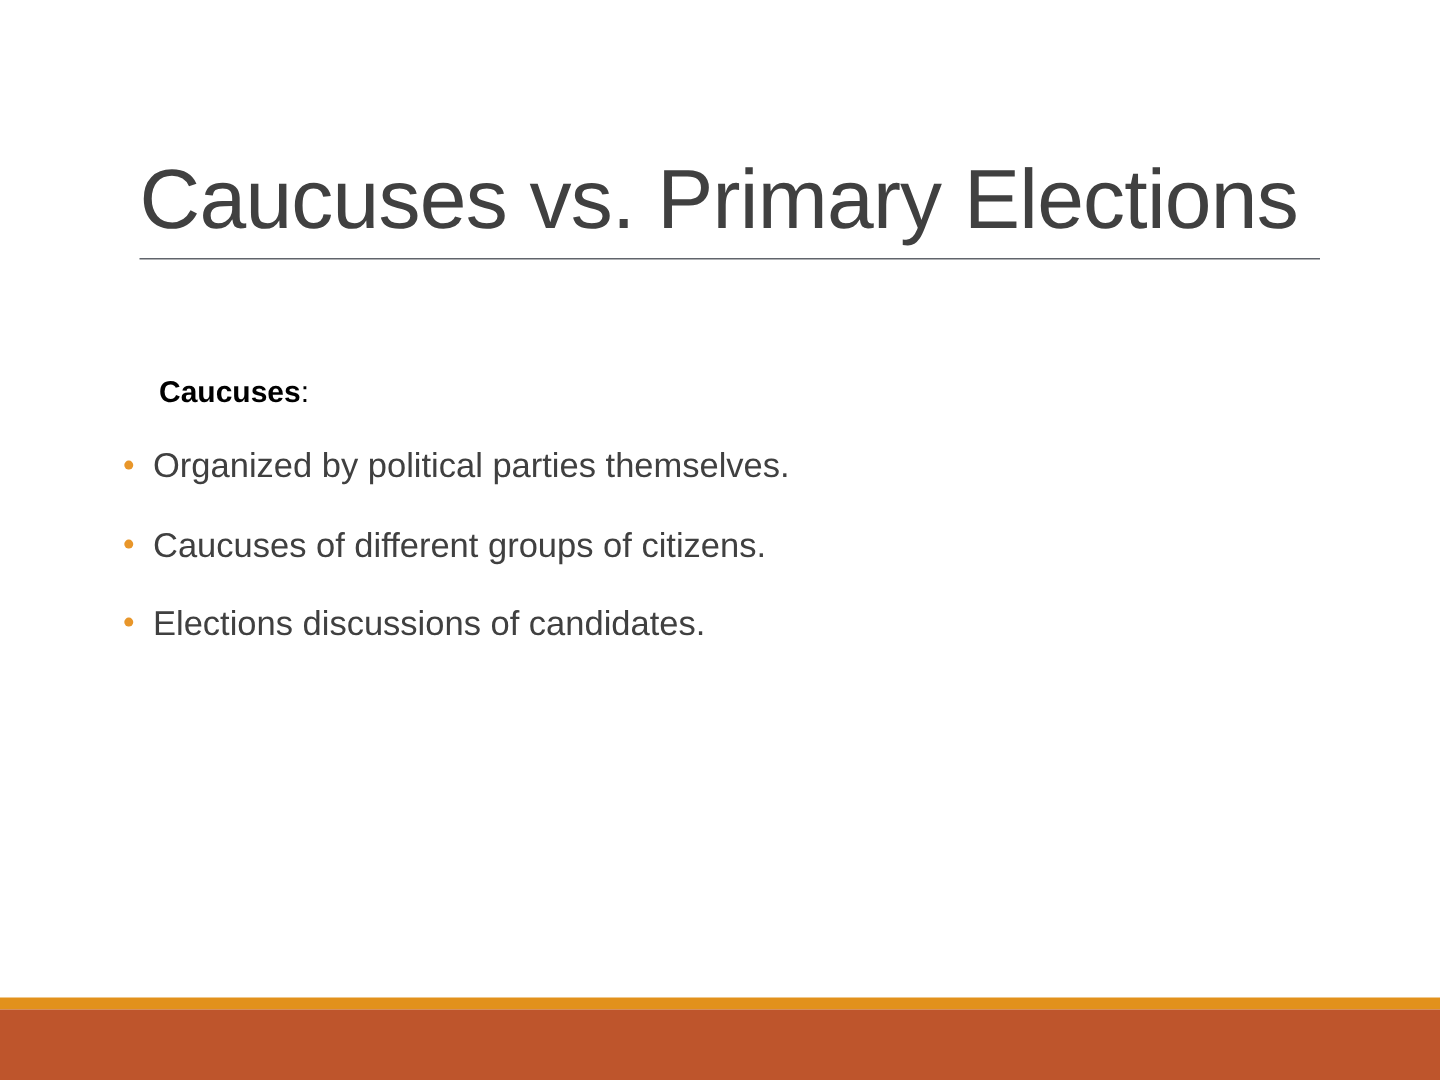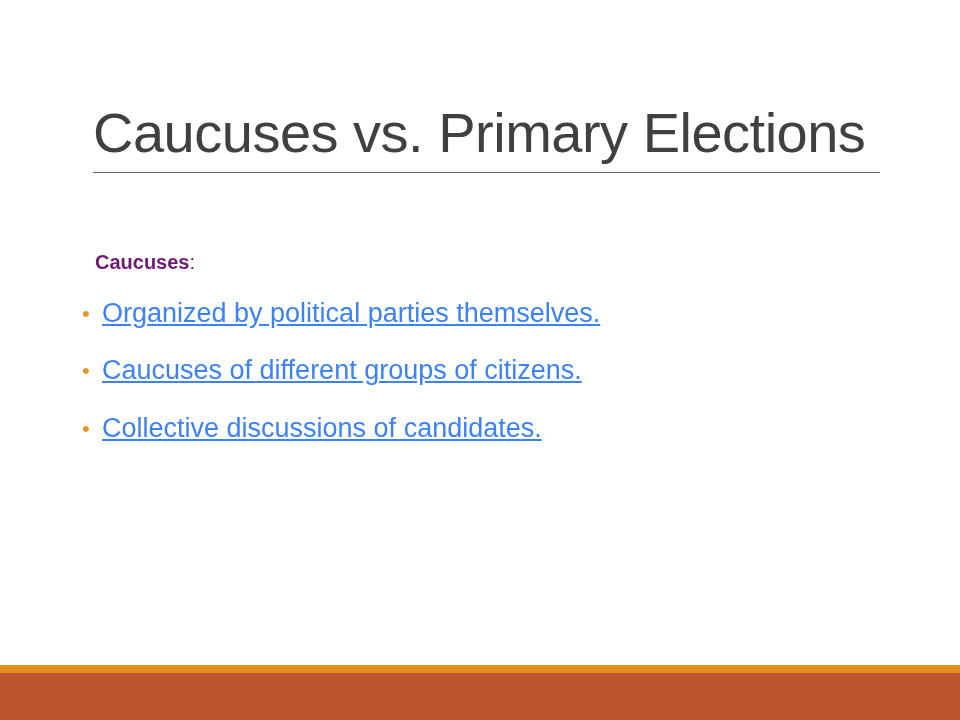--- a/index.html
+++ b/index.html
@@ -44,22 +44,22 @@
   
   .body-block {
     position: absolute;
     left: 82px;
     top: 250px;
     width: 800px;
   }
   .lead-line {
     font-size: 20px;
     line-height: 1.25;
-    color: #701a75;
-    margin-left: 13px;
+    color: #000000;
+    margin-left: 24px;
     margin-bottom: 22px;
     white-space: nowrap;
   }
   .lead-line .lead-strong {
     font-weight: bold;
   }
   .lead-line .lead-tail {
     font-weight: 400;
   }
 
@@ -72,25 +72,24 @@
     flex: 0 0 auto;
     width: 20px;
     color: #E8962A;
     font-size: 22px;
     line-height: 1;
     position: relative;
     top: -1px;
   }
   .bullet-text {
     flex: 1 1 auto;
-    font-size: 27px;
+    font-size: 23px;
     line-height: 1.2;
-    color: #3b82f6;
+    color: #404040;
     white-space: nowrap;
-    text-decoration: underline;
   }
 
   
   .bar-amber {
     position: absolute;
     left: 0;
     top: 665px;
     width: 960px;
     height: 8px;
     background: #E2911C;
@@ -125,21 +124,21 @@
       <span class="bullet-text">Organized by political parties themselves.</span>
     </div>
 
     <div class="bullet-row">
       <span class="bullet-dot">•</span>
       <span class="bullet-text">Caucuses of different groups of citizens.</span>
     </div>
 
     <div class="bullet-row">
       <span class="bullet-dot">•</span>
-      <span class="bullet-text">Collective discussions of candidates.</span>
+      <span class="bullet-text">Elections discussions of candidates.</span>
     </div>
 
   </div>
 
   <div class="bar-amber"></div>
   <div class="bar-terracotta"></div>
 
 </div>
 
 </body></html>

